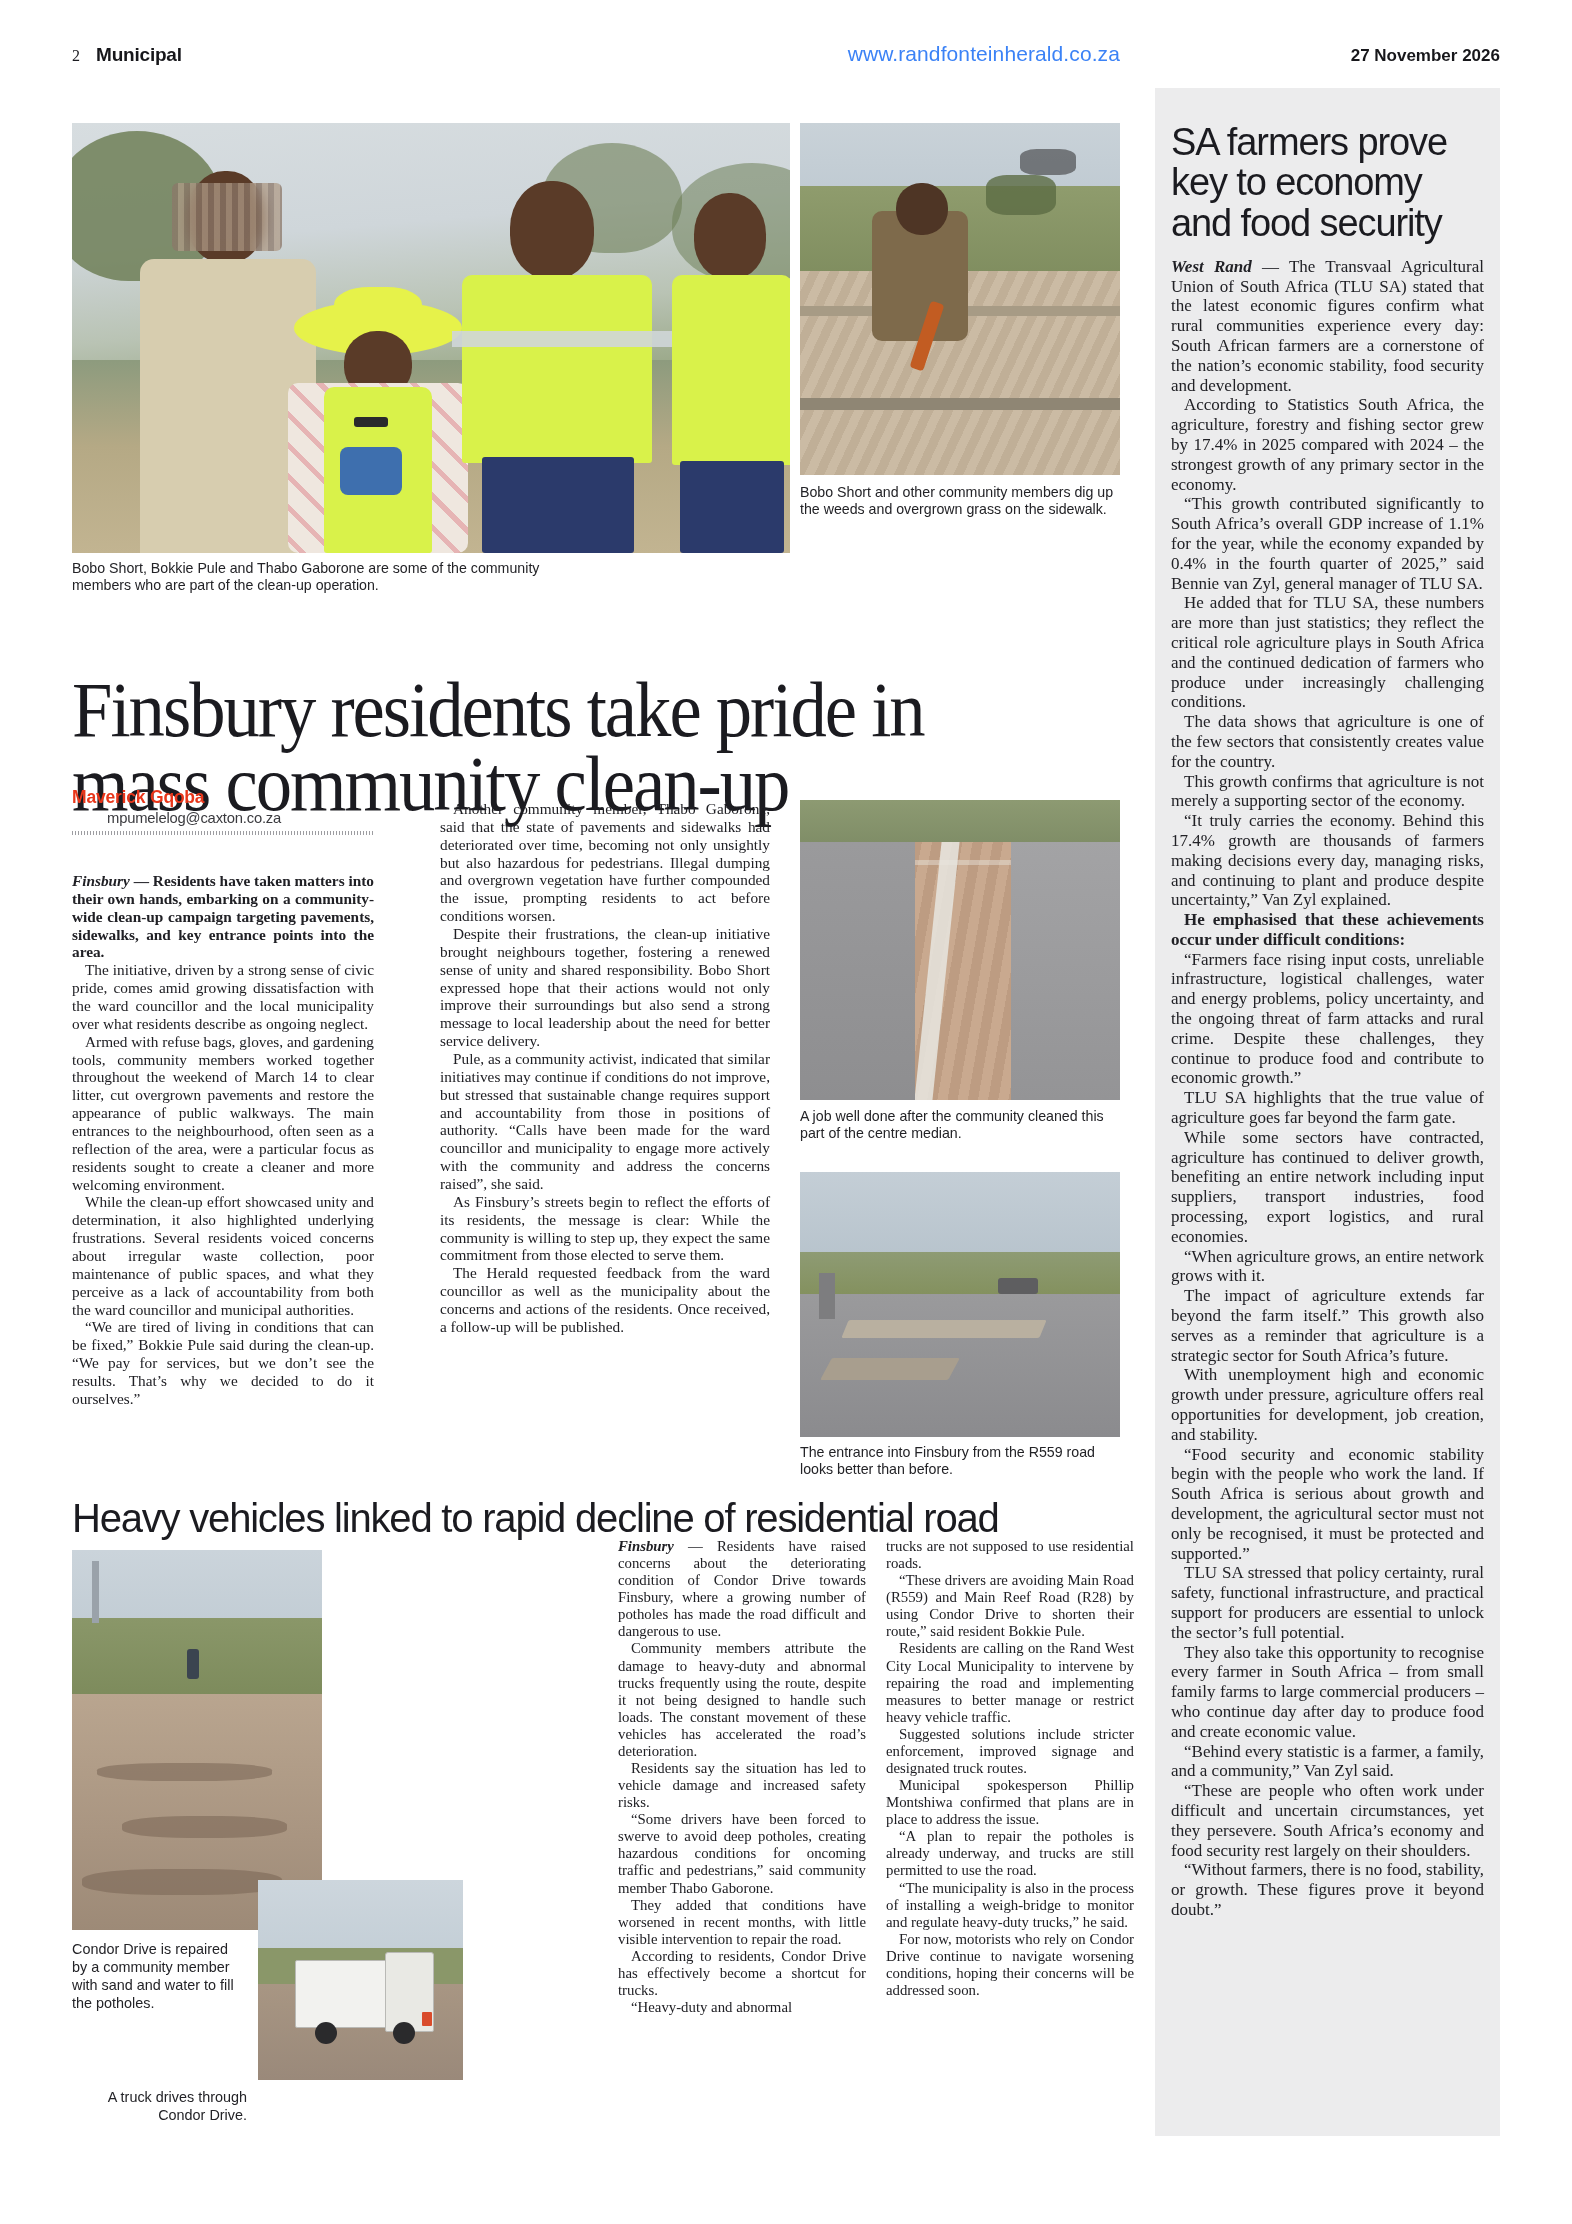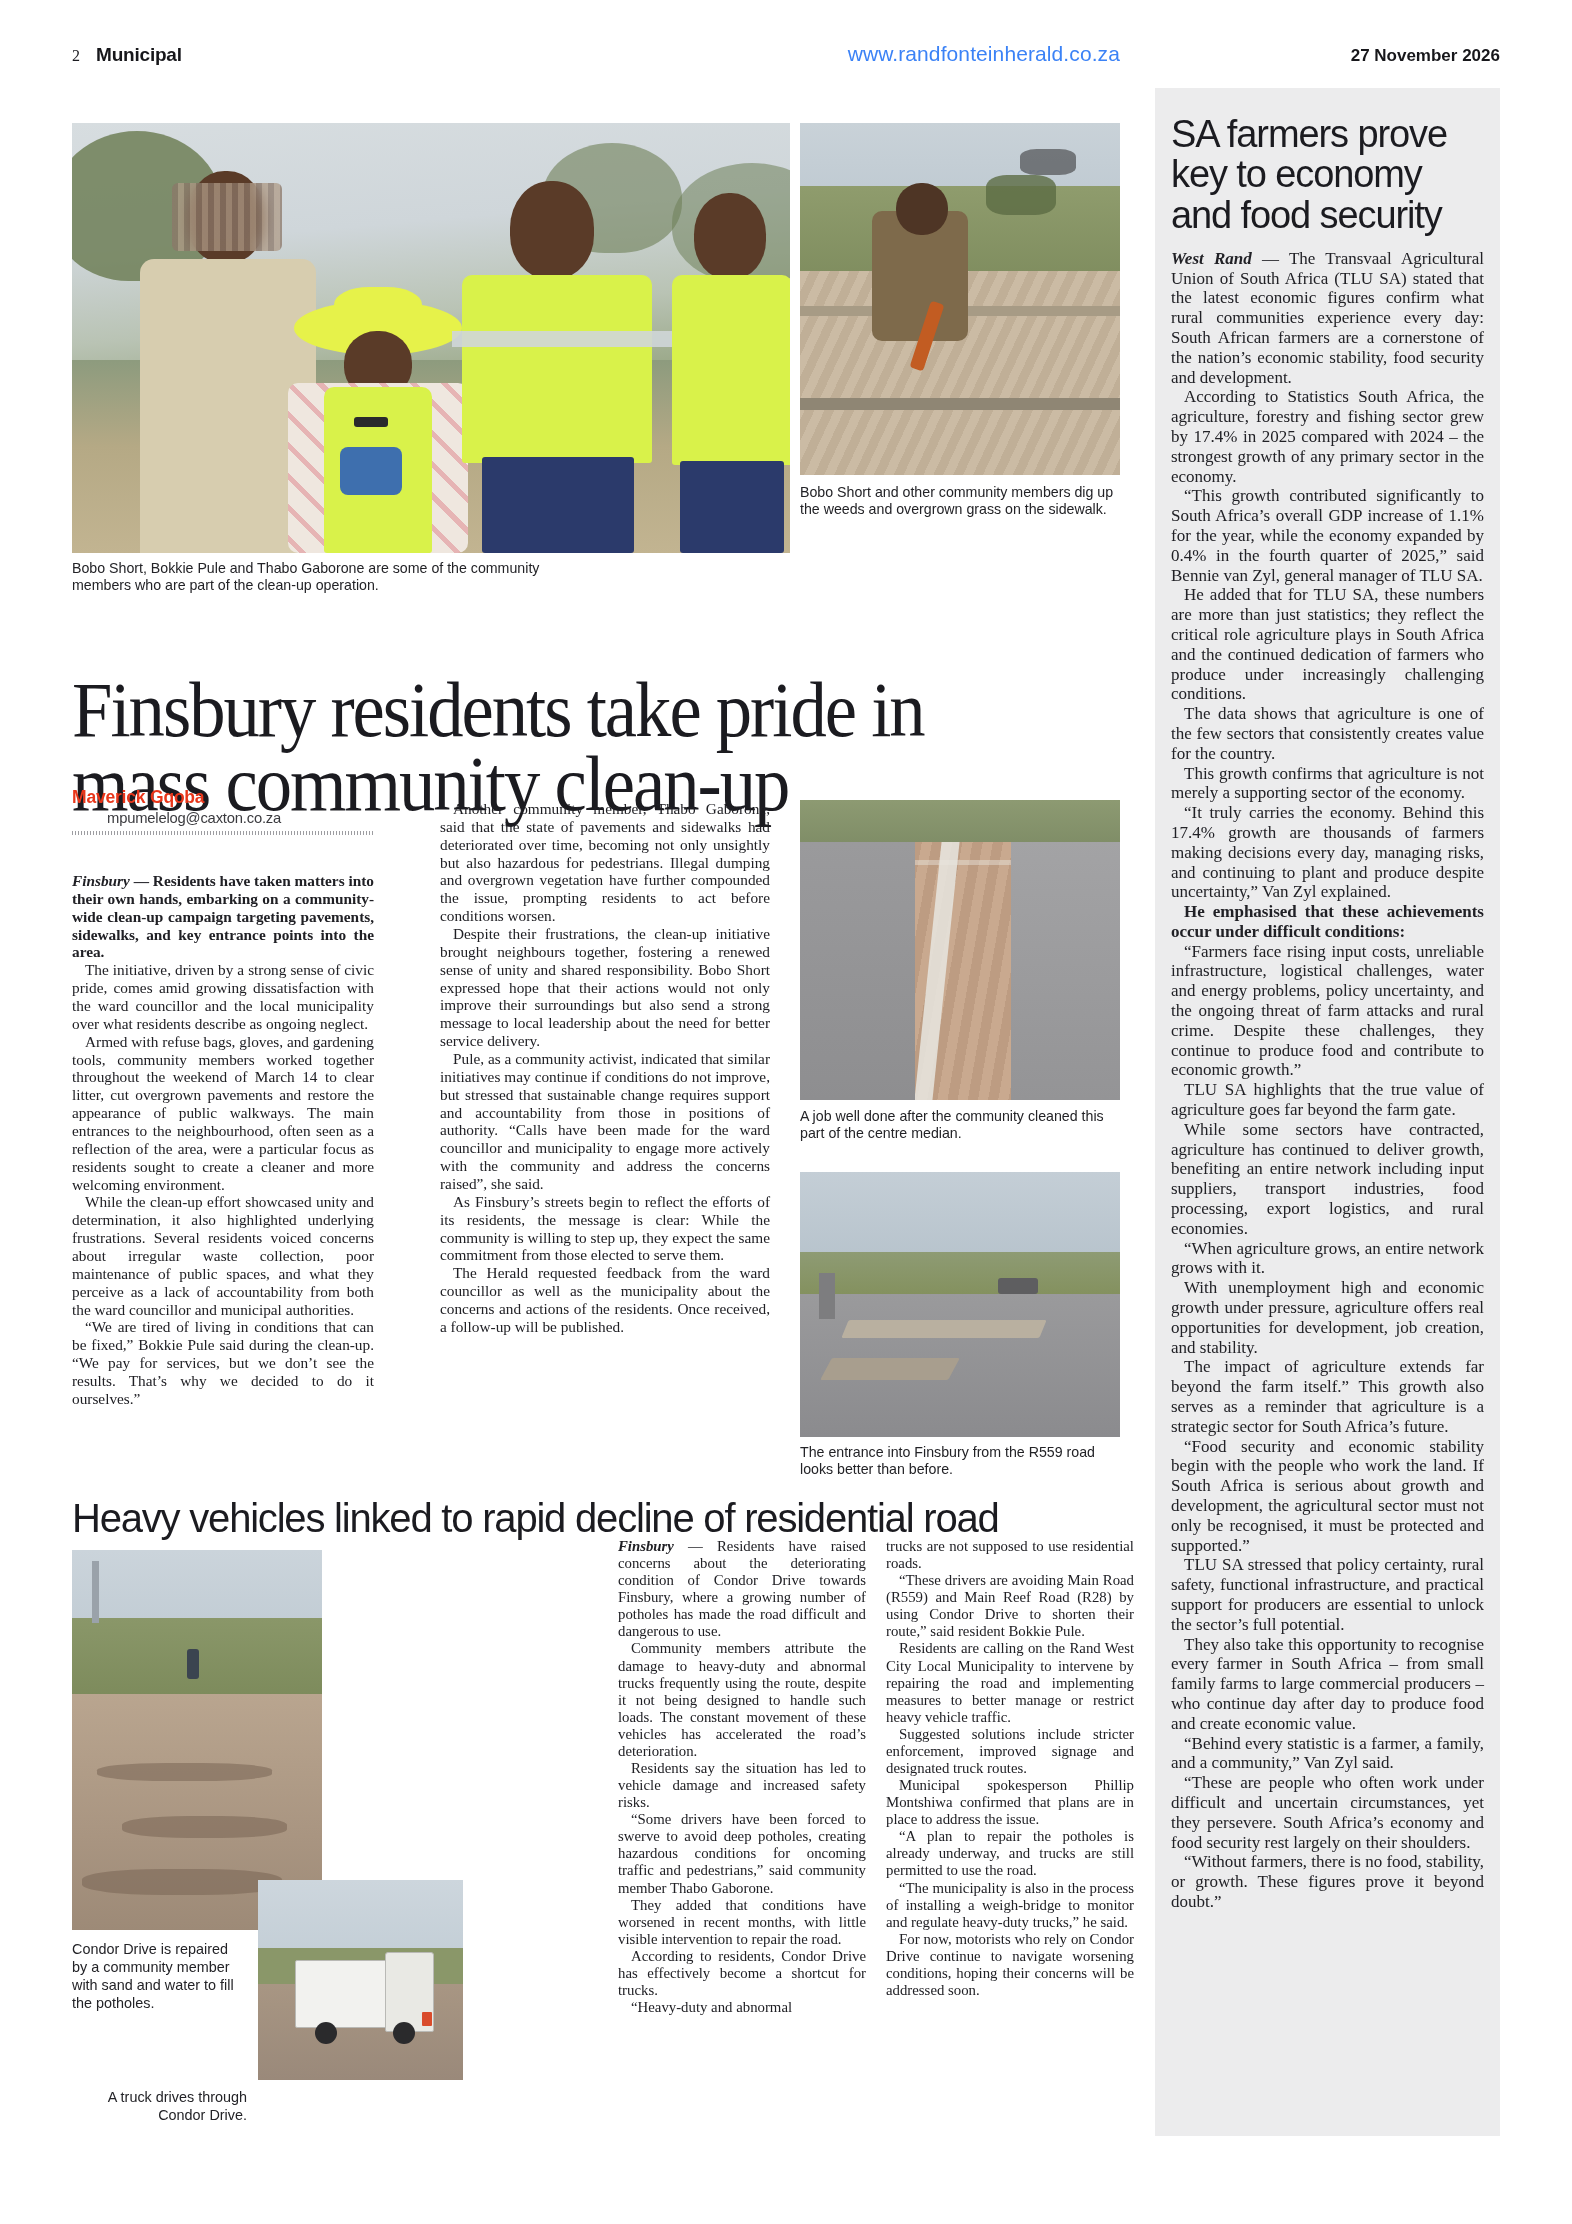--- a/index.html
+++ b/index.html
@@ -21,21 +21,21 @@
   .mh-left { display:flex; align-items:baseline; gap:16px; flex:0 0 auto; width:380px; }
   .mh-section { font-family:"Liberation Sans", sans-serif; font-size:19px; font-weight:700; color:#17171b; letter-spacing:-.2px; }
   .mh-center { flex:1 1 auto; text-align:right; font-family:"Liberation Sans", sans-serif;
                font-size:21px; color:#3b82f6; letter-spacing:.1px; }
   .mh-right { flex:0 0 auto; width:380px; text-align:right; font-family:"Liberation Sans", sans-serif;
               font-size:17px; font-weight:600; color:#17171b; }
 
   
   .sidebar {
     position:absolute; left:1155px; top:88px; width:345px; height:2048px;
-    background:#ececed; padding:26px 16px 14px 16px; overflow:hidden;
+    background:#ececed; padding:34px 16px 14px 16px; overflow:hidden;
   }
   .sb-head {
     font-family:"Liberation Sans", sans-serif;
     font-size:38px; line-height:1.06; font-weight:400;
     letter-spacing:-1.1px; color:#1b1b20; margin:0 0 14px 0;
   }
   .sb-body { column-count:1; }
   .sb-body p {
     margin:0; text-indent:13px; text-align:justify;
     font-family:"Liberation Serif", serif;
@@ -325,22 +325,22 @@
     <p>“This growth contributed significantly to South Africa’s overall GDP increase of 1.1% for the year, while the economy expanded by 0.4% in the fourth quarter of 2025,” said Bennie van Zyl, general manager of TLU SA.</p>
     <p>He added that for TLU SA, these numbers are more than just statistics; they reflect the critical role agriculture plays in South Africa and the continued dedication of farmers who produce under increasingly challenging conditions.</p>
     <p>The data shows that agriculture is one of the few sectors that consistently creates value for the country.</p>
     <p>This growth confirms that agriculture is not merely a supporting sector of the economy.</p>
     <p>“It truly carries the economy. Behind this 17.4% growth are thousands of farmers making decisions every day, managing risks, and continuing to plant and produce despite uncertainty,” Van Zyl explained.</p>
     <p class="bold">He emphasised that these achievements occur under difficult conditions:</p>
     <p>“Farmers face rising input costs, unreliable infrastructure, logistical challenges, water and energy problems, policy uncertainty, and the ongoing threat of farm attacks and rural crime. Despite these challenges, they continue to produce food and contribute to economic growth.”</p>
     <p>TLU SA highlights that the true value of agriculture goes far beyond the farm gate.</p>
     <p>While some sectors have contracted, agriculture has continued to deliver growth, benefiting an entire network including input suppliers, transport industries, food processing, export logistics, and rural economies.</p>
     <p>“When agriculture grows, an entire network grows with it.</p>
+    <p>The impact of agriculture extends far beyond the farm itself.” This growth also serves as a reminder that agriculture is a strategic sector for South Africa’s future.</p>
     <p>With unemployment high and economic growth under pressure, agriculture offers real opportunities for development, job creation, and stability.</p>
-    <p>The impact of agriculture extends far beyond the farm itself.” This growth also serves as a reminder that agriculture is a strategic sector for South Africa’s future.</p>
     <p>“Food security and economic stability begin with the people who work the land. If South Africa is serious about growth and development, the agricultural sector must not only be recognised, it must be protected and supported.”</p>
     <p>TLU SA stressed that policy certainty, rural safety, functional infrastructure, and practical support for producers are essential to unlock the sector’s full potential.</p>
     <p>They also take this opportunity to recognise every farmer in South Africa – from small family farms to large commercial producers – who continue day after day to produce food and create economic value.</p>
     <p>“Behind every statistic is a farmer, a family, and a community,” Van Zyl said.</p>
     <p>“These are people who often work under difficult and uncertain circumstances, yet they persevere. South Africa’s economy and food security rest largely on their shoulders.</p>
     <p>“Without farmers, there is no food, stability, or growth. These figures prove it beyond doubt.”</p>
   </div>
 </div>
 
 </body></html>

